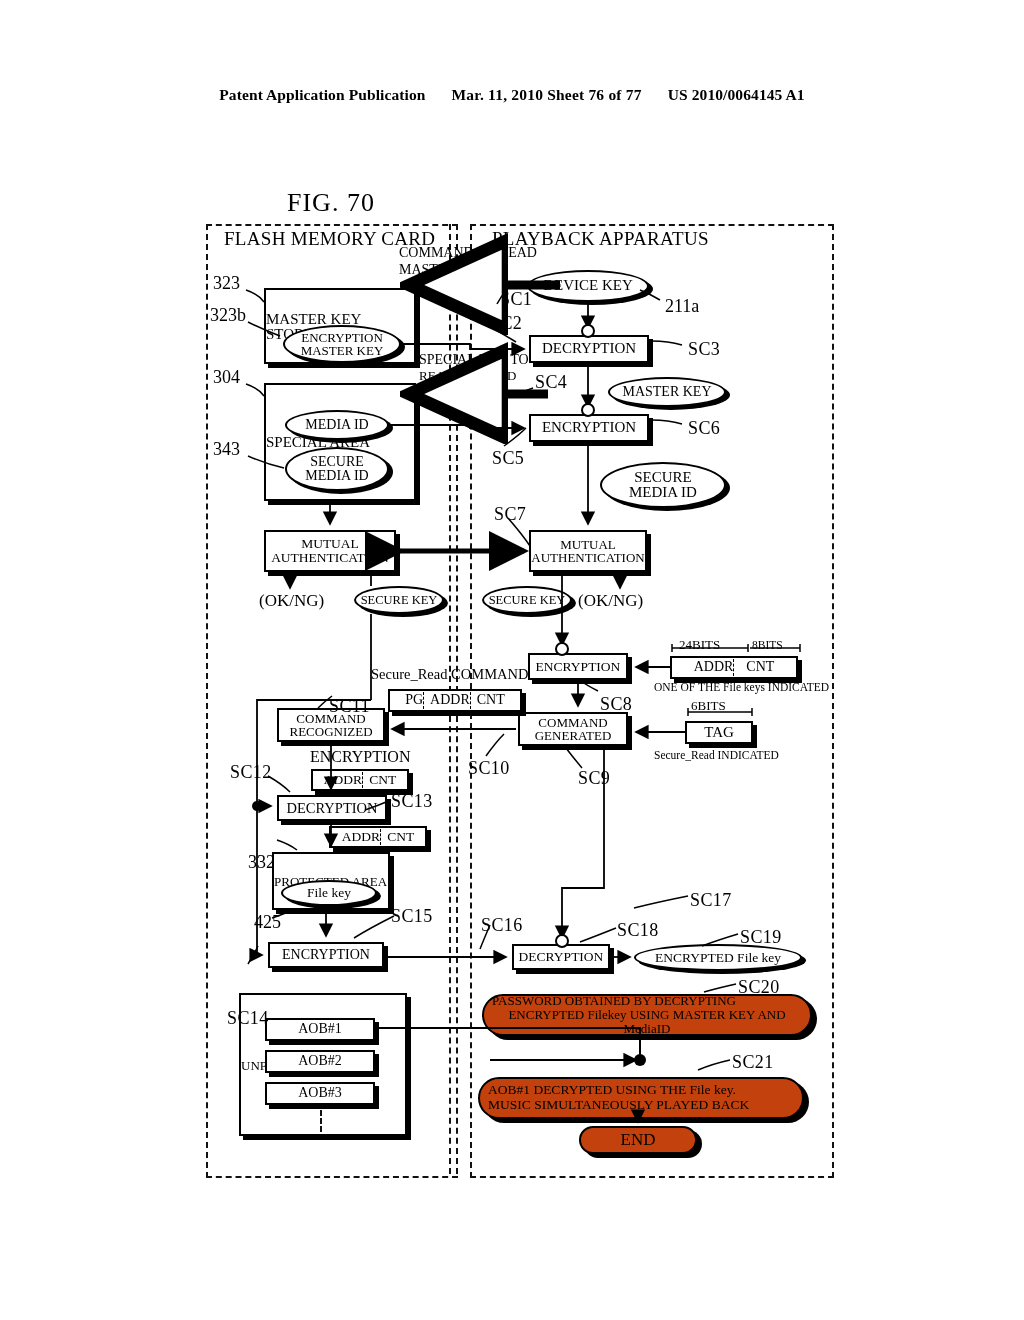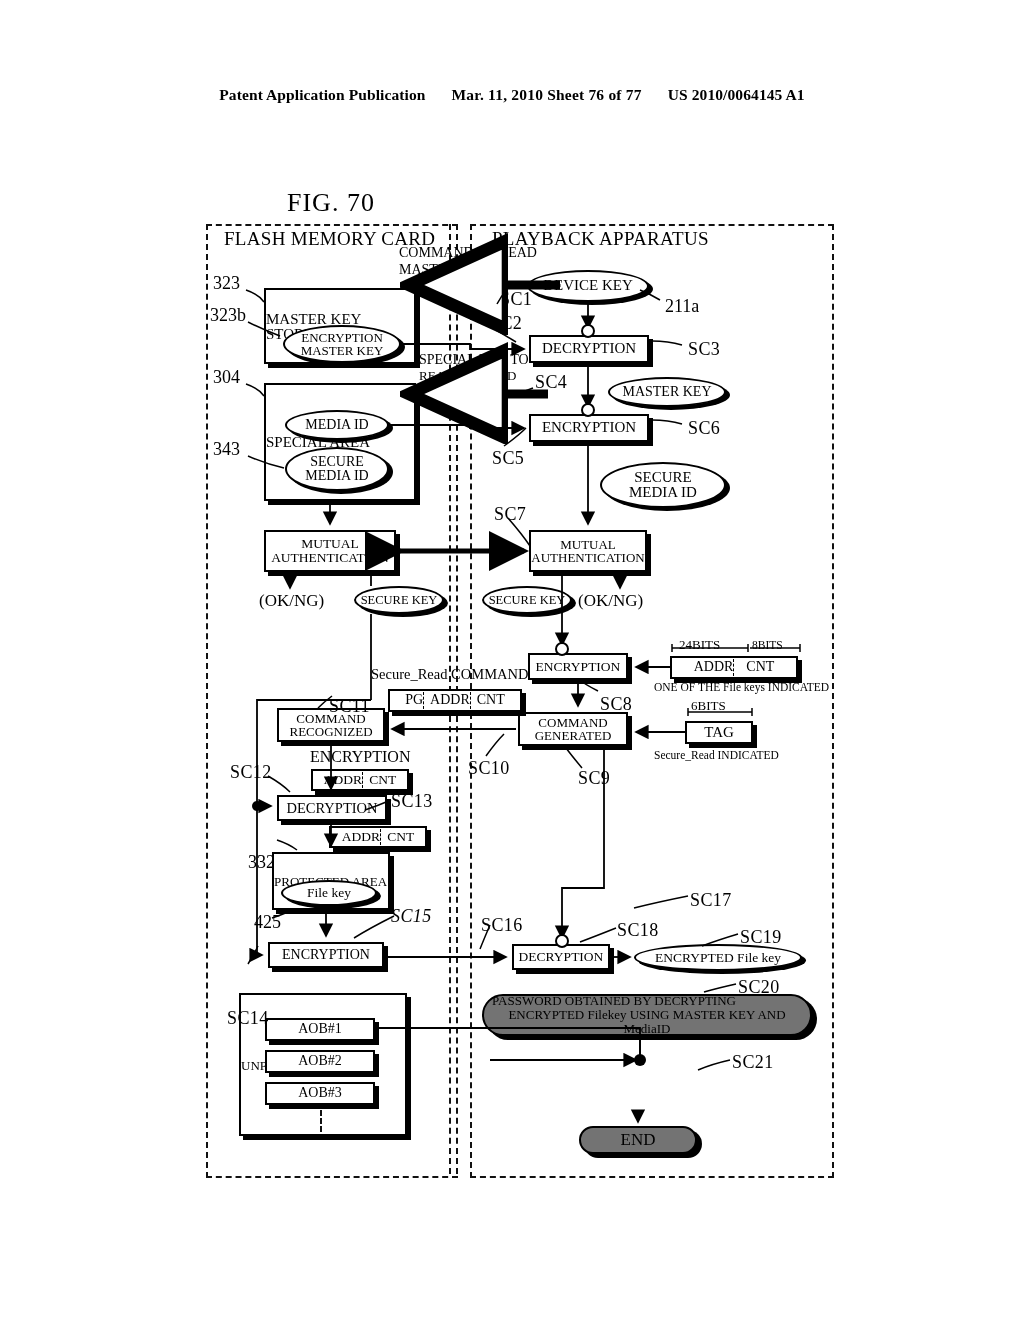--- a/index.html
+++ b/index.html
@@ -28,21 +28,21 @@
        display:flex;align-items:center;justify-content:center;
        text-align:center;line-height:1.02;box-sizing:border-box;}
   .box.container{align-items:flex-start;justify-content:center;}
 
   .ellipse{position:absolute;border:2.5px solid #000;border-radius:50%;
        background:#fff;box-shadow:4px 3px 0 0 #000;
        display:flex;align-items:center;justify-content:center;
        text-align:center;line-height:1.02;box-sizing:border-box;}
 
   .rounded{position:absolute;border:2.5px solid #000;border-radius:22px;
-       background:#737373;box-shadow:5px 4px 0 0 #000;
+       background:#c2410c;box-shadow:5px 4px 0 0 #000;
        display:flex;align-items:center;justify-content:center;
        text-align:center;line-height:1.1;box-sizing:border-box;padding:2px 8px;}
 
   .txt{position:absolute;white-space:nowrap;line-height:1.03;}
   .sc{position:absolute;font-size:18px;white-space:nowrap;letter-spacing:.4px;}
   .ref{position:absolute;font-size:18px;white-space:nowrap;}
 
   svg.ovl{position:absolute;left:0;top:0;width:1024px;height:1320px;
           pointer-events:none;overflow:visible;}
 
@@ -201,20 +201,24 @@
   <div class="box" style="left:512px;top:944px;width:98px;height:26px;font-size:13.5px;">
     <span>DECRYPTION</span>
   </div>
   <div class="ellipse" style="left:634px;top:944px;width:168px;height:27px;font-size:13.5px;">
     <span>ENCRYPTED File key</span>
   </div>
 
   <div class="rounded" style="left:482px;top:994px;width:330px;height:42px;flex-direction:column;font-size:13px;align-items:flex-start;">
     <span>PASSWORD OBTAINED BY DECRYPTING</span>
     <span>ENCRYPTED Filekey USING MASTER KEY AND MediaID</span>
+  </div>
+  <div class="rounded" style="left:478px;top:1077px;width:326px;height:42px;flex-direction:column;font-size:13.5px;align-items:flex-start;">
+    <span>AOB#1 DECRYPTED USING THE File key.</span>
+    <span>MUSIC SIMULTANEOUSLY PLAYED BACK</span>
   </div>
   <div class="rounded" style="left:579px;top:1126px;width:118px;height:28px;font-size:17px;">
     <span>END</span>
   </div>
 
   <div class="txt" style="left:399px;top:246px;font-size:14px;">COMMAND TO READ</div>
   <div class="txt" style="left:399px;top:263px;font-size:14px;">MASTER KEY</div>
   <div class="txt" style="left:419px;top:353px;font-size:14px;">SPECIAL KEY TO</div>
   <div class="txt" style="left:419px;top:369px;font-size:13px;">READ MEDIA ID</div>
 
@@ -234,21 +238,21 @@
   <div class="sc" style="left:492px;top:448px;">SC5</div>
   <div class="sc" style="left:688px;top:418px;">SC6</div>
   <div class="sc" style="left:494px;top:504px;">SC7</div>
   <div class="sc" style="left:600px;top:694px;">SC8</div>
   <div class="sc" style="left:578px;top:768px;">SC9</div>
   <div class="sc" style="left:468px;top:758px;">SC10</div>
   <div class="sc" style="left:329px;top:688px;margin-top:8px;">SC11</div>
   <div class="sc" style="left:230px;top:762px;">SC12</div>
   <div class="sc" style="left:391px;top:791px;">SC13</div>
   <div class="sc" style="left:227px;top:1008px;">SC14</div>
-  <div class="sc" style="left:391px;top:906px;font-style:italic;">SC15</div>
+  <div class="sc" style="left:391px;top:906px;">SC15</div>
   <div class="sc" style="left:481px;top:915px;">SC16</div>
   <div class="sc" style="left:690px;top:890px;">SC17</div>
   <div class="sc" style="left:617px;top:920px;">SC18</div>
   <div class="sc" style="left:740px;top:927px;">SC19</div>
   <div class="sc" style="left:738px;top:977px;">SC20</div>
   <div class="sc" style="left:732px;top:1052px;">SC21</div>
 
   <svg class="ovl">
     <defs>
       <marker id="ar" markerWidth="9" markerHeight="9" refX="7" refY="4" orient="auto">

